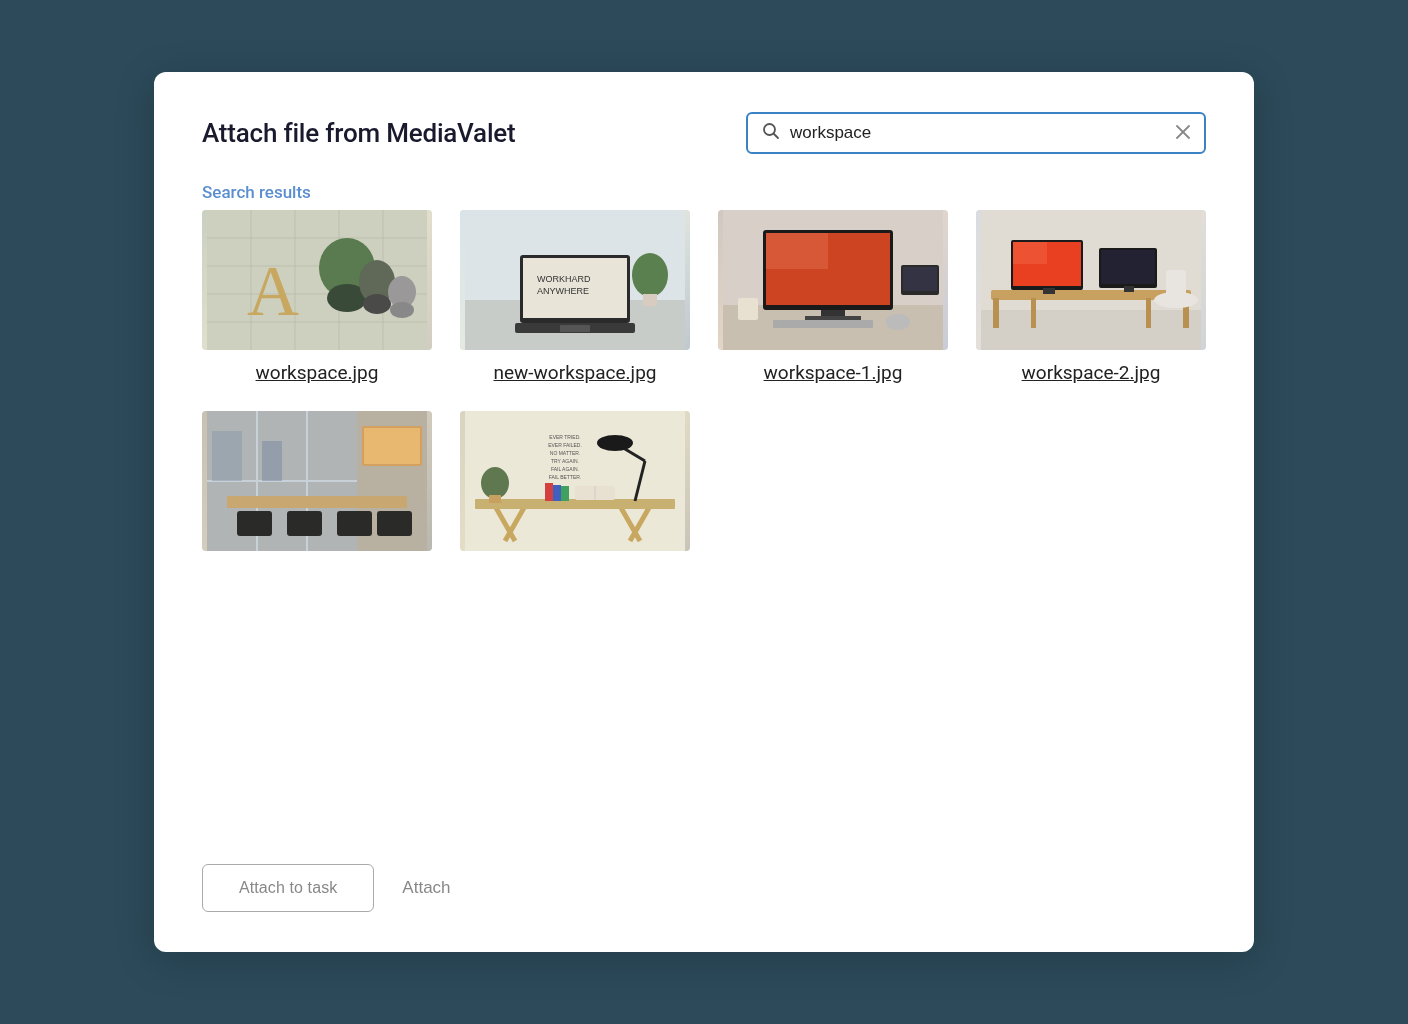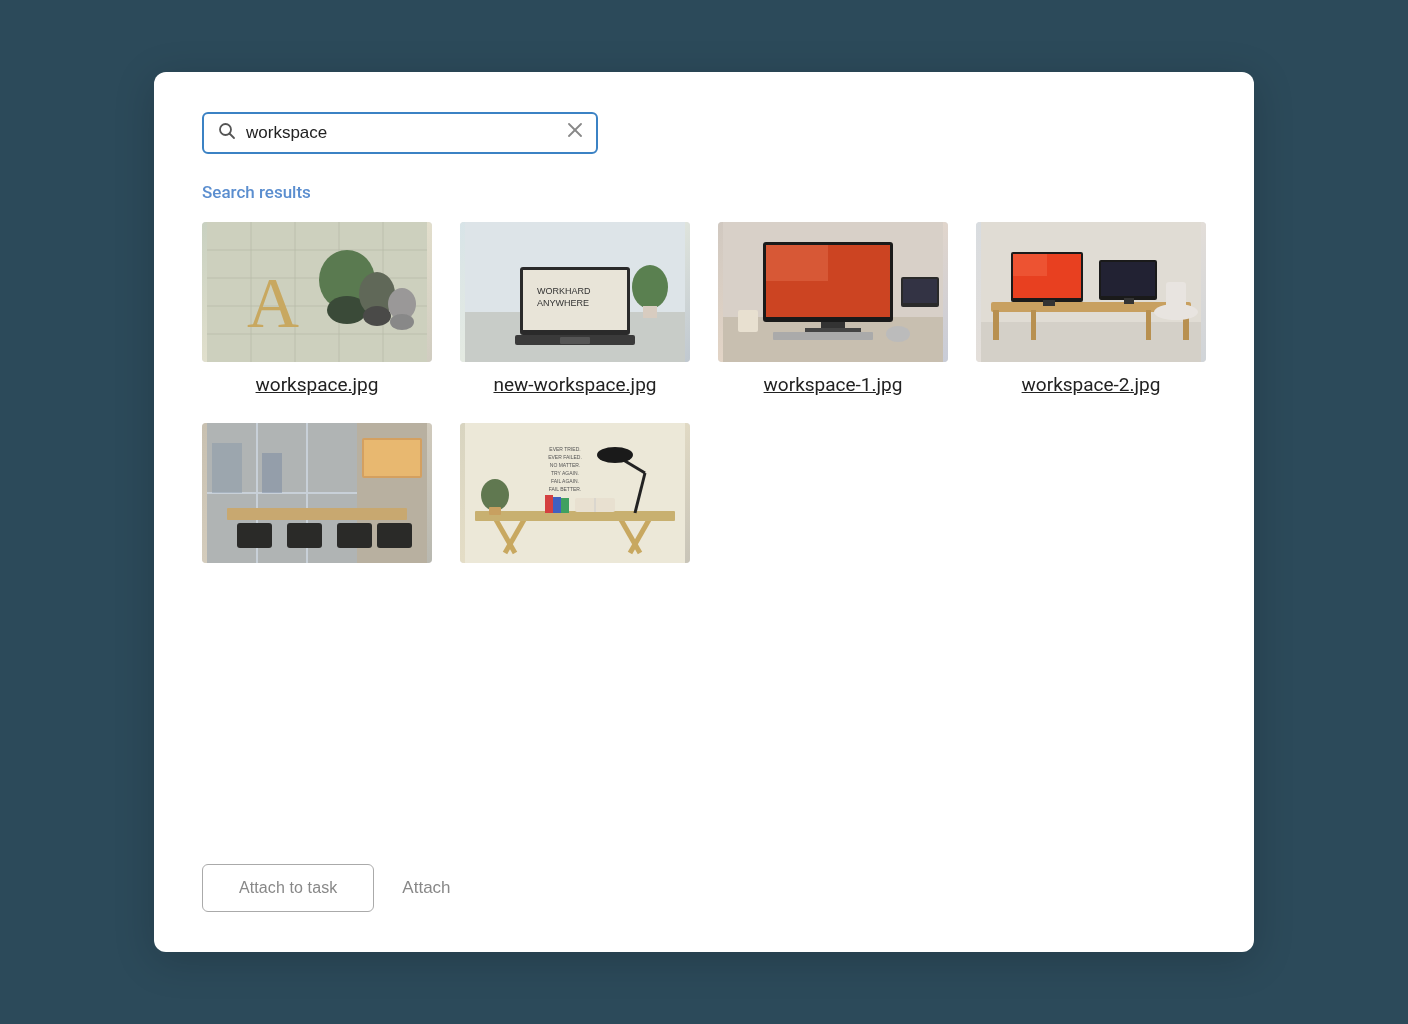--- a/index.html
+++ b/index.html
@@ -34,24 +34,25 @@
 
     .dialog-title {
       font-size: 26px;
       font-weight: 500;
       color: #1a1a2e;
       letter-spacing: -0.2px;
     }
 
     .search-box {
       display: flex;
+      align-items: center;
       border: 2px solid #3b82c4;
       border-radius: 6px;
       padding: 8px 14px;
-      width: 396px;
+      width: 460px;
       background: #fff;
     }
 
     .search-icon {
       color: #555;
       margin-right: 10px;
       font-size: 16px;
       flex-shrink: 0;
     }
 
@@ -69,21 +70,21 @@
       cursor: pointer;
       font-size: 18px;
       flex-shrink: 0;
       line-height: 1;
     }
 
     .section-label {
       font-size: 17px;
       color: #5b8ecf;
       font-weight: 500;
-      margin-bottom: 20px;
+      margin-bottom: 8px;
     }
 
     .image-grid {
       display: grid;
       grid-template-columns: repeat(4, 1fr);
       gap: 24px 28px;
       margin-bottom: 32px;
     }
 
     .image-item {
@@ -161,20 +162,21 @@
       overflow: hidden;
     }
 
   </style>
 </head>
 <body>
 
 <div class="dialog">
 
   <div class="dialog-header">
+    <h2 class="dialog-title">Attach file from MediaValet</h2>
 
     <div class="search-box">
       <span class="search-icon">
         <svg width="18" height="18" viewBox="0 0 18 18" fill="none" xmlns="http://www.w3.org/2000/svg">
           <circle cx="7.5" cy="7.5" r="5.5" stroke="#555" stroke-width="1.8"></circle>
           <line x1="11.5" y1="11.5" x2="16" y2="16" stroke="#555" stroke-width="1.8" stroke-linecap="round"></line>
         </svg>
       </span>
       <input class="search-input" type="text" value="workspace" style="">
       <span class="search-clear">

